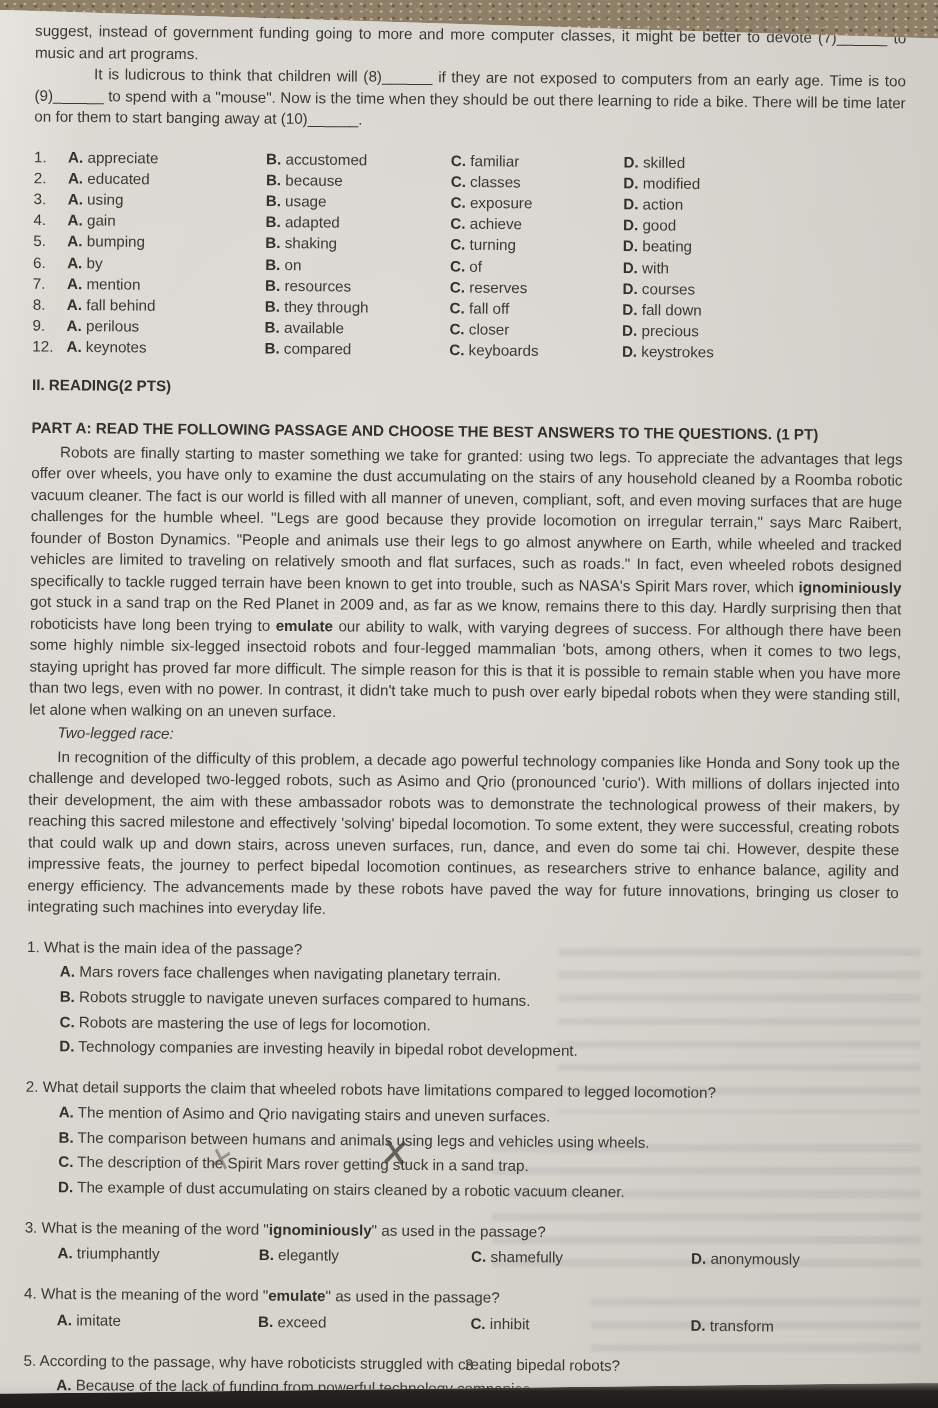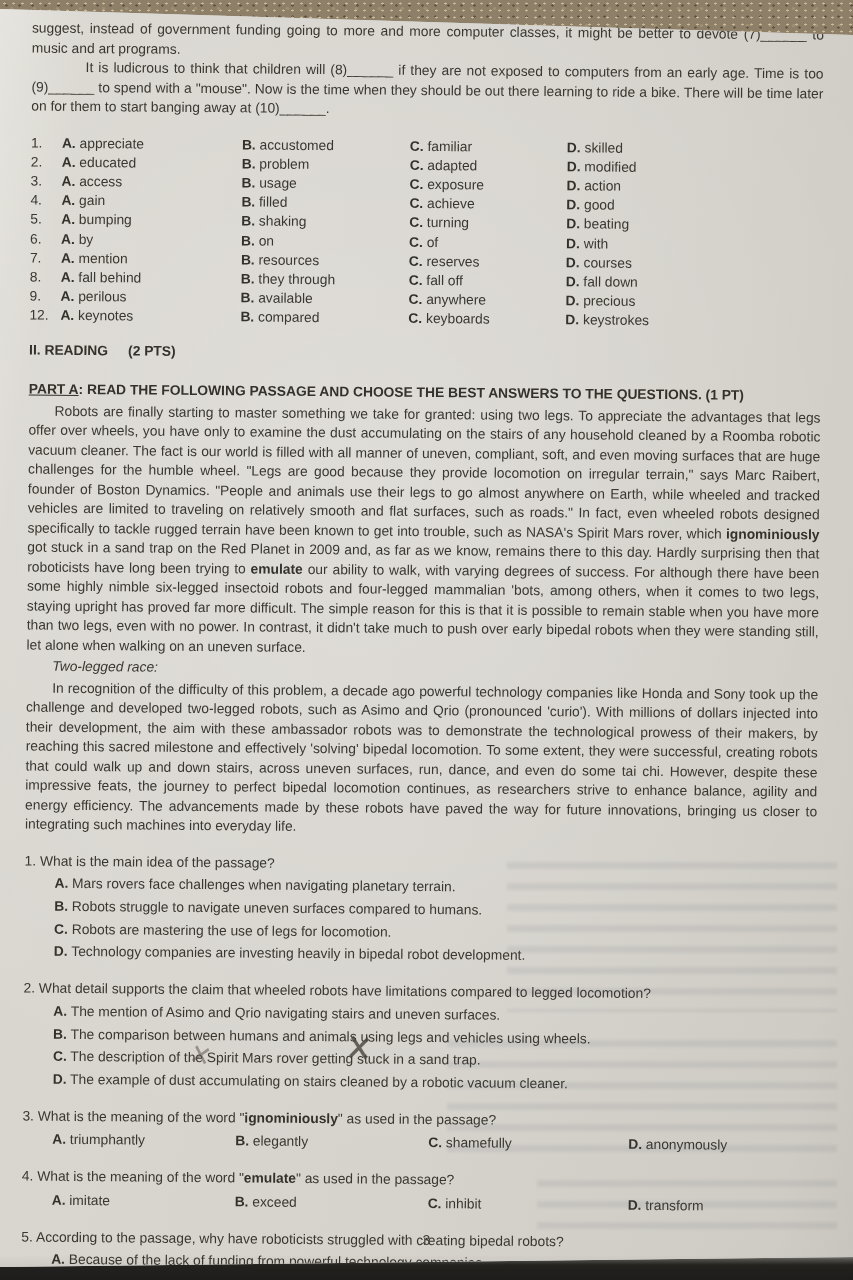--- a/index.html
+++ b/index.html
@@ -51,23 +51,23 @@
   .mc-row{display:flex;line-height:19.2px;}
   .mc-num{width:31px;}
   .mc-opt{white-space:nowrap;}
   .col-a{width:180px;}
   .col-b{width:168px;}
   .col-c{width:157px;}
   .col-d{flex:1;}
   .opt-letter{font-weight:700;}
 
   .reading-header{margin-top:15px;font-weight:700;color:#34312b;}
-  .reading-header .pts{margin-left:20px;}
+  .reading-header .pts{}
   .part-a{margin-top:20px;font-weight:700;color:#34312b;}
-  .part-a .u{text-decoration:underline;}
+  .part-a .u{}
 
   .passage{margin-top:2px;text-align:justify;text-indent:26px;}
   .race{margin-top:2px;font-style:italic;padding-left:26px;}
 
   .question{margin-top:15px;}
   .question:first-child{margin-top:17px;}
   .q-title{margin:0;}
   .q-opts{padding-left:30px;margin-top:2px;}
   .q-opts.stacked .q-opt{line-height:22.8px;}
   .q-opts.inline{display:flex;line-height:24px;}
@@ -114,35 +114,35 @@
           <div class="mc-row">
             <span class="mc-num">1.</span>
             <span class="mc-opt col-a"><b class="opt-letter">A.</b><span class="opt-text"> appreciate</span></span>
             <span class="mc-opt col-b"><b class="opt-letter">B.</b><span class="opt-text"> accustomed</span></span>
             <span class="mc-opt col-c"><b class="opt-letter">C.</b><span class="opt-text"> familiar</span></span>
             <span class="mc-opt col-d"><b class="opt-letter">D.</b><span class="opt-text"> skilled</span></span>
           </div>
           <div class="mc-row">
             <span class="mc-num">2.</span>
             <span class="mc-opt col-a"><b class="opt-letter">A.</b><span class="opt-text"> educated</span></span>
-            <span class="mc-opt col-b"><b class="opt-letter">B.</b><span class="opt-text"> problem</span></span>
-            <span class="mc-opt col-c"><b class="opt-letter">C.</b><span class="opt-text"> adapted</span></span>
+            <span class="mc-opt col-b"><b class="opt-letter">B.</b><span class="opt-text"> because</span></span>
+            <span class="mc-opt col-c"><b class="opt-letter">C.</b><span class="opt-text"> classes</span></span>
             <span class="mc-opt col-d"><b class="opt-letter">D.</b><span class="opt-text"> modified</span></span>
           </div>
           <div class="mc-row">
             <span class="mc-num">3.</span>
-            <span class="mc-opt col-a"><b class="opt-letter">A.</b><span class="opt-text"> access</span></span>
+            <span class="mc-opt col-a"><b class="opt-letter">A.</b><span class="opt-text"> using</span></span>
             <span class="mc-opt col-b"><b class="opt-letter">B.</b><span class="opt-text"> usage</span></span>
             <span class="mc-opt col-c"><b class="opt-letter">C.</b><span class="opt-text"> exposure</span></span>
             <span class="mc-opt col-d"><b class="opt-letter">D.</b><span class="opt-text"> action</span></span>
           </div>
           <div class="mc-row">
             <span class="mc-num">4.</span>
             <span class="mc-opt col-a"><b class="opt-letter">A.</b><span class="opt-text"> gain</span></span>
-            <span class="mc-opt col-b"><b class="opt-letter">B.</b><span class="opt-text"> filled</span></span>
+            <span class="mc-opt col-b"><b class="opt-letter">B.</b><span class="opt-text"> adapted</span></span>
             <span class="mc-opt col-c"><b class="opt-letter">C.</b><span class="opt-text"> achieve</span></span>
             <span class="mc-opt col-d"><b class="opt-letter">D.</b><span class="opt-text"> good</span></span>
           </div>
           <div class="mc-row">
             <span class="mc-num">5.</span>
             <span class="mc-opt col-a"><b class="opt-letter">A.</b><span class="opt-text"> bumping</span></span>
             <span class="mc-opt col-b"><b class="opt-letter">B.</b><span class="opt-text"> shaking</span></span>
             <span class="mc-opt col-c"><b class="opt-letter">C.</b><span class="opt-text"> turning</span></span>
             <span class="mc-opt col-d"><b class="opt-letter">D.</b><span class="opt-text"> beating</span></span>
           </div>
@@ -164,21 +164,21 @@
             <span class="mc-num">8.</span>
             <span class="mc-opt col-a"><b class="opt-letter">A.</b><span class="opt-text"> fall behind</span></span>
             <span class="mc-opt col-b"><b class="opt-letter">B.</b><span class="opt-text"> they through</span></span>
             <span class="mc-opt col-c"><b class="opt-letter">C.</b><span class="opt-text"> fall off</span></span>
             <span class="mc-opt col-d"><b class="opt-letter">D.</b><span class="opt-text"> fall down</span></span>
           </div>
           <div class="mc-row">
             <span class="mc-num">9.</span>
             <span class="mc-opt col-a"><b class="opt-letter">A.</b><span class="opt-text"> perilous</span></span>
             <span class="mc-opt col-b"><b class="opt-letter">B.</b><span class="opt-text"> available</span></span>
-            <span class="mc-opt col-c"><b class="opt-letter">C.</b><span class="opt-text"> anywhere</span></span>
+            <span class="mc-opt col-c"><b class="opt-letter">C.</b><span class="opt-text"> closer</span></span>
             <span class="mc-opt col-d"><b class="opt-letter">D.</b><span class="opt-text"> precious</span></span>
           </div>
           <div class="mc-row">
             <span class="mc-num">12.</span>
             <span class="mc-opt col-a"><b class="opt-letter">A.</b><span class="opt-text"> keynotes</span></span>
             <span class="mc-opt col-b"><b class="opt-letter">B.</b><span class="opt-text"> compared</span></span>
             <span class="mc-opt col-c"><b class="opt-letter">C.</b><span class="opt-text"> keyboards</span></span>
             <span class="mc-opt col-d"><b class="opt-letter">D.</b><span class="opt-text"> keystrokes</span></span>
           </div>
         </div>

